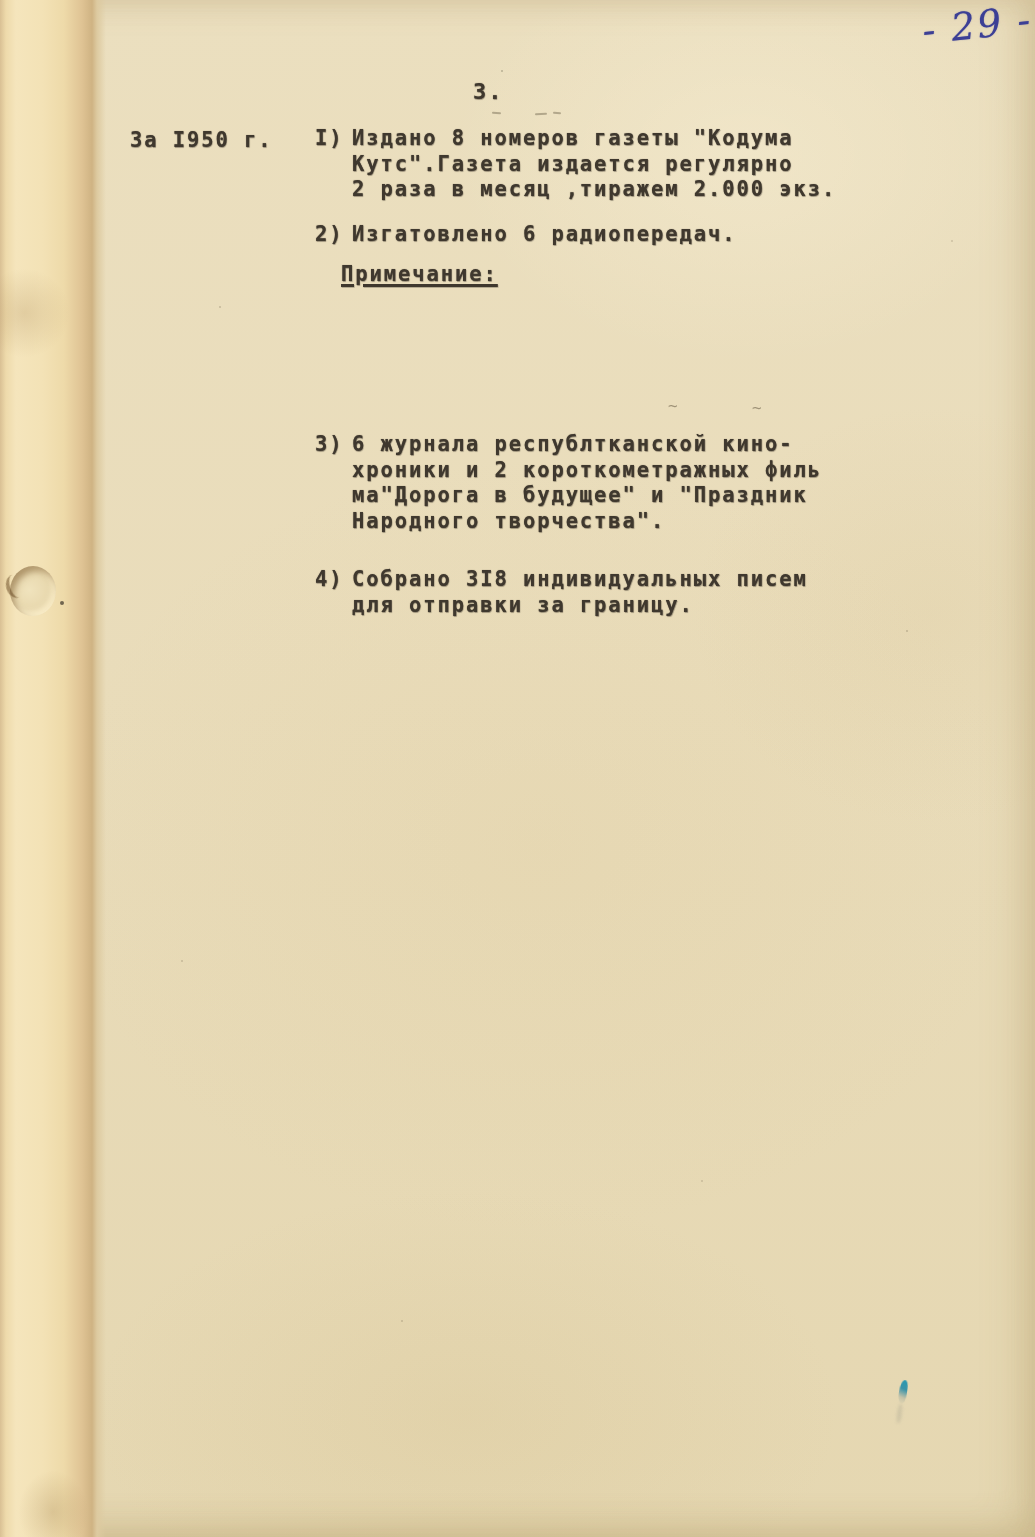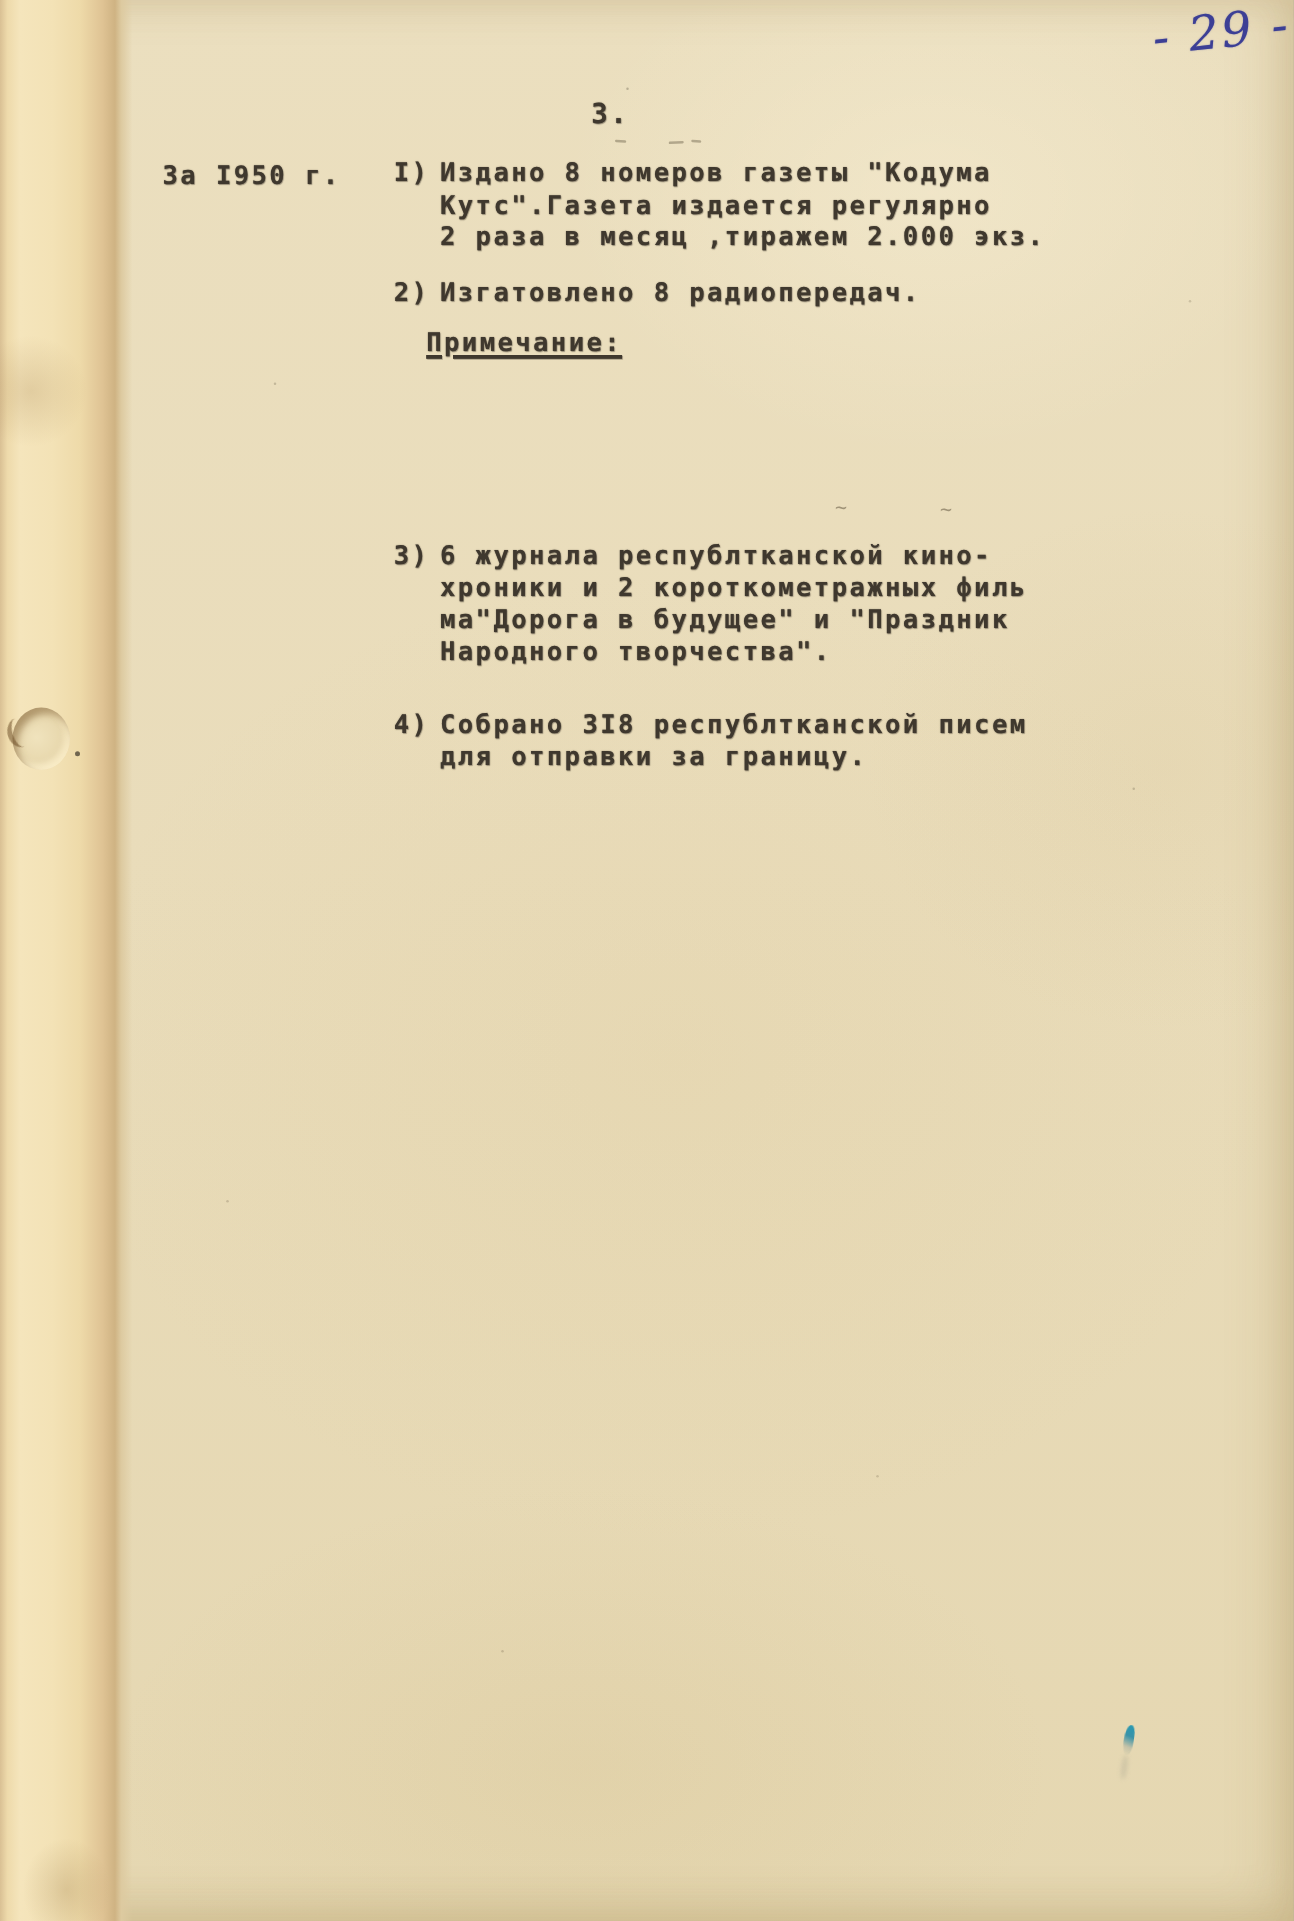--- a/index.html
+++ b/index.html
@@ -142,34 +142,34 @@
 
   <div class="typed row" style="top:126px;">
     <span class="num">I)</span>
     <div class="txt">Издано 8 номеров газеты "Кодума
 Кутс".Газета издается регулярно
 2 раза в месяц ,тиражем 2.000 экз.</div>
   </div>
 
   <div class="typed row" style="top:222px;">
     <span class="num">2)</span>
-    <div class="txt">Изгатовлено 8 радиопередач.</div>
+    <div class="txt">Изгатовлено 6 радиопередач.</div>
   </div>
 
   <div class="typed note-row" style="top:262px;">
     <span class="note-label">Примечание:</span>
   </div>
 
   <div class="typed row" style="top:432px;">
     <span class="num">3)</span>
     <div class="txt">6 журнала республтканской кино-
 хроники и 2 короткометражных филь
 ма"Дорога в будущее" и "Праздник
 Народного творчества".</div>
   </div>
 
   <div class="typed row" style="top:567px;">
     <span class="num">4)</span>
-    <div class="txt">Собрано 3I8 республтканской писем
+    <div class="txt">Собрано 3I8 индивидуальных писем
 для отправки за границу.</div>
   </div>
 
 </div>
 
 </body></html>

